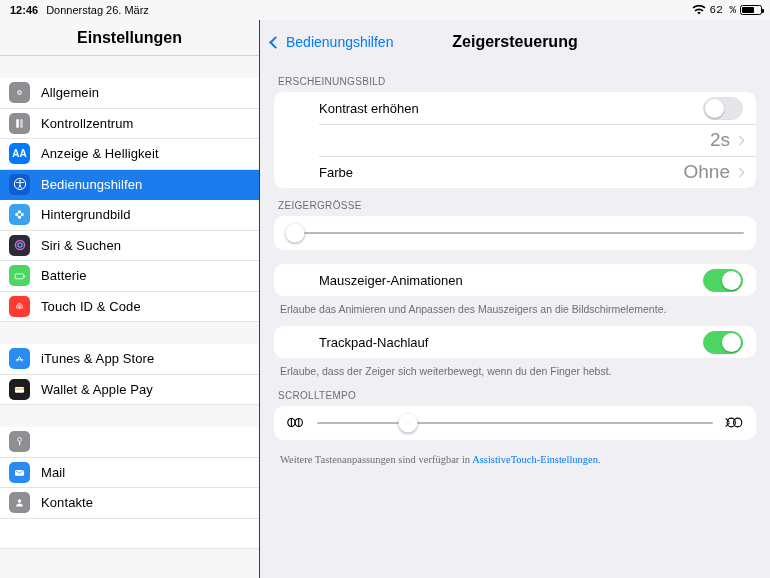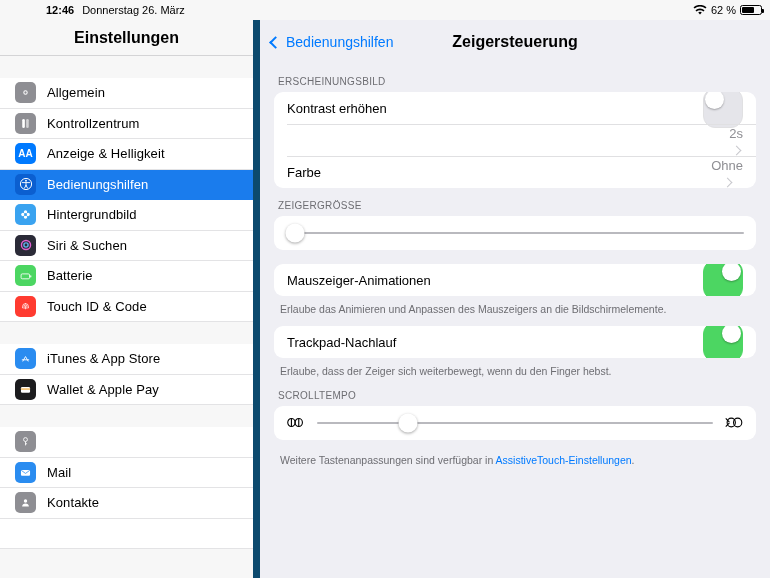--- a/index.html
+++ b/index.html
@@ -12,57 +12,57 @@
   .screen { position: relative; width: 770px; height: 578px; display: flex; flex-direction: column; }
 
   
   .statusbar {
     height: 20px; flex: 0 0 20px;
     display: flex; align-items: center;
     font-size: 11px; color: #000;
     background: #f7f7f7;
     padding: 0 8px 0 10px;
   }
-  .statusbar .left { display: flex; align-items: flex-start; gap: 8px; margin-left: 36px; }
-  .statusbar .right { margin-left: auto; display: flex; align-items: center; gap: 4px; }
+  .statusbar .left { display: flex; align-items: flex-start; gap: 8px; }
+  .statusbar .right { margin-left: auto; display: flex; align-items: center; gap: 4px; font-family: Liberation Mono, monospace; }
   .sb-time { font-weight: bold; font-size: 11px; }
   .sb-date { font-size: 11px; }
   .sb-batt-text { font-size: 11px; }
   .batt-shell {
     width: 22px; height: 10px; border: 1px solid #000; border-radius: 2.5px;
     position: relative; display: inline-block;
   }
   .batt-shell::after {
     content: ""; position: absolute; right: -3px; top: 3px;
     width: 2px; height: 4px; background: #000; border-radius: 0 1px 1px 0;
   }
   .batt-fill { position: absolute; left: 1px; top: 1px; bottom: 1px; width: 62%; background: #000; border-radius: 1px; }
 
   
   .content { flex: 1 1 auto; display: flex; min-height: 0; }
 
   
   .sidebar {
     width: 260px; flex: 0 0 260px;
     background: #f7f7f7;
-    border-right: 7px solid #0c4a6e;
+    border-right: 1px solid #0c4a6e;
     display: flex; flex-direction: column;
     overflow: hidden;
   }
   .sidebar-title {
     height: 36px; display: flex; align-items: center; justify-content: center;
     font-size: 16px; font-weight: bold; color: #000;
     border-bottom: 1px solid #d4d4d6;
     background: #f7f7f7;
   }
   .side-list { flex: 1 1 auto; overflow: hidden; }
   .side-gap { height: 22px; }
   .side-row {
     height: 30.5px; display: flex; align-items: center;
-    padding-left: 15px; background: #fff;
+    padding-left: 9px; background: #fff;
     border-bottom: 1px solid #e3e3e5;
     position: relative;
   }
   .side-row.selected { background: #1a7ced; border-bottom-color: #1a7ced; }
   .side-row.selected .side-label { color: #fff; }
   .side-label { font-size: 13px; color: #000; margin-left: 11px; letter-spacing: 0.1px; }
   .sicon {
     width: 21px; height: 21px; border-radius: 5px;
     display: flex; align-items: center; justify-content: center;
     color: #fff; font-size: 11px; font-weight: bold; flex: 0 0 21px;
@@ -94,31 +94,31 @@
     pointer-events: none;
   }
 
   .detail-body { flex: 1 1 auto; overflow: hidden; padding: 0 14px; }
 
   .group-hdr {
     font-size: 10px; color: #6d6d72; letter-spacing: 0.3px;
     padding: 12px 2px 5px 4px; text-transform: uppercase;
   }
   .card {
-    background: #fff; border-radius: 9px; overflow: hidden;
+    background: #fff; border-radius: 9px; overflow: hidden; padding-left: 32px;
   }
   .row {
     height: 32px; display: flex; align-items: center;
     padding: 0 13px; position: relative;
   }
   .row + .row::before {
     content: ""; position: absolute; left: 13px; right: 0; top: 0; height: 1px; background: #e0e0e2;
   }
   .row-label { font-size: 13px; color: #000; }
-  .row-right { margin-left: auto; display: flex; align-items: center; gap: 6px; color: #8e8e93; font-size: 13px; flex-direction: column; }
+  .row-right { margin-left: auto; display: flex; align-items: center; gap: 6px; color: #8e8e93; font-size: 19px; }
   .chev-right {
     width: 7px; height: 7px; border-top: 1.7px solid #c7c7cc; border-right: 1.7px solid #c7c7cc;
     transform: rotate(45deg);
   }
 
   .switch {
     width: 40px; height: 23px; border-radius: 12px;
     background: #e5e5ea; position: relative; flex: 0 0 40px;
     border: 1px solid #e0e0e2; cursor: pointer;
   }
@@ -146,21 +146,21 @@
     transform: translate(-50%, -50%);
   }
   .scroll-row {
     display: flex; align-items: center; gap: 10px;
     background: #fff; border-radius: 9px; height: 34px; padding: 0 11px;
   }
   .mini-icon { width: 22px; height: 18px; flex: 0 0 22px; color: #000; }
   .mini-icon svg { display: block; }
 
   .link-note {
-    font-size: 10.5px; color: #6d6d72; padding: 14px 6px 0 6px;
+    font-size: 10.5px; color: #6d6d72; padding: 14px 6px 0 6px; font-family: Liberation Serif, serif;
   }
   .link-note a { color: #007aff; text-decoration: none; }
 
   .wifi { width: 14px; height: 11px; }
 </style>
 </head>
 <body>
 
 <div class="screen">
 

